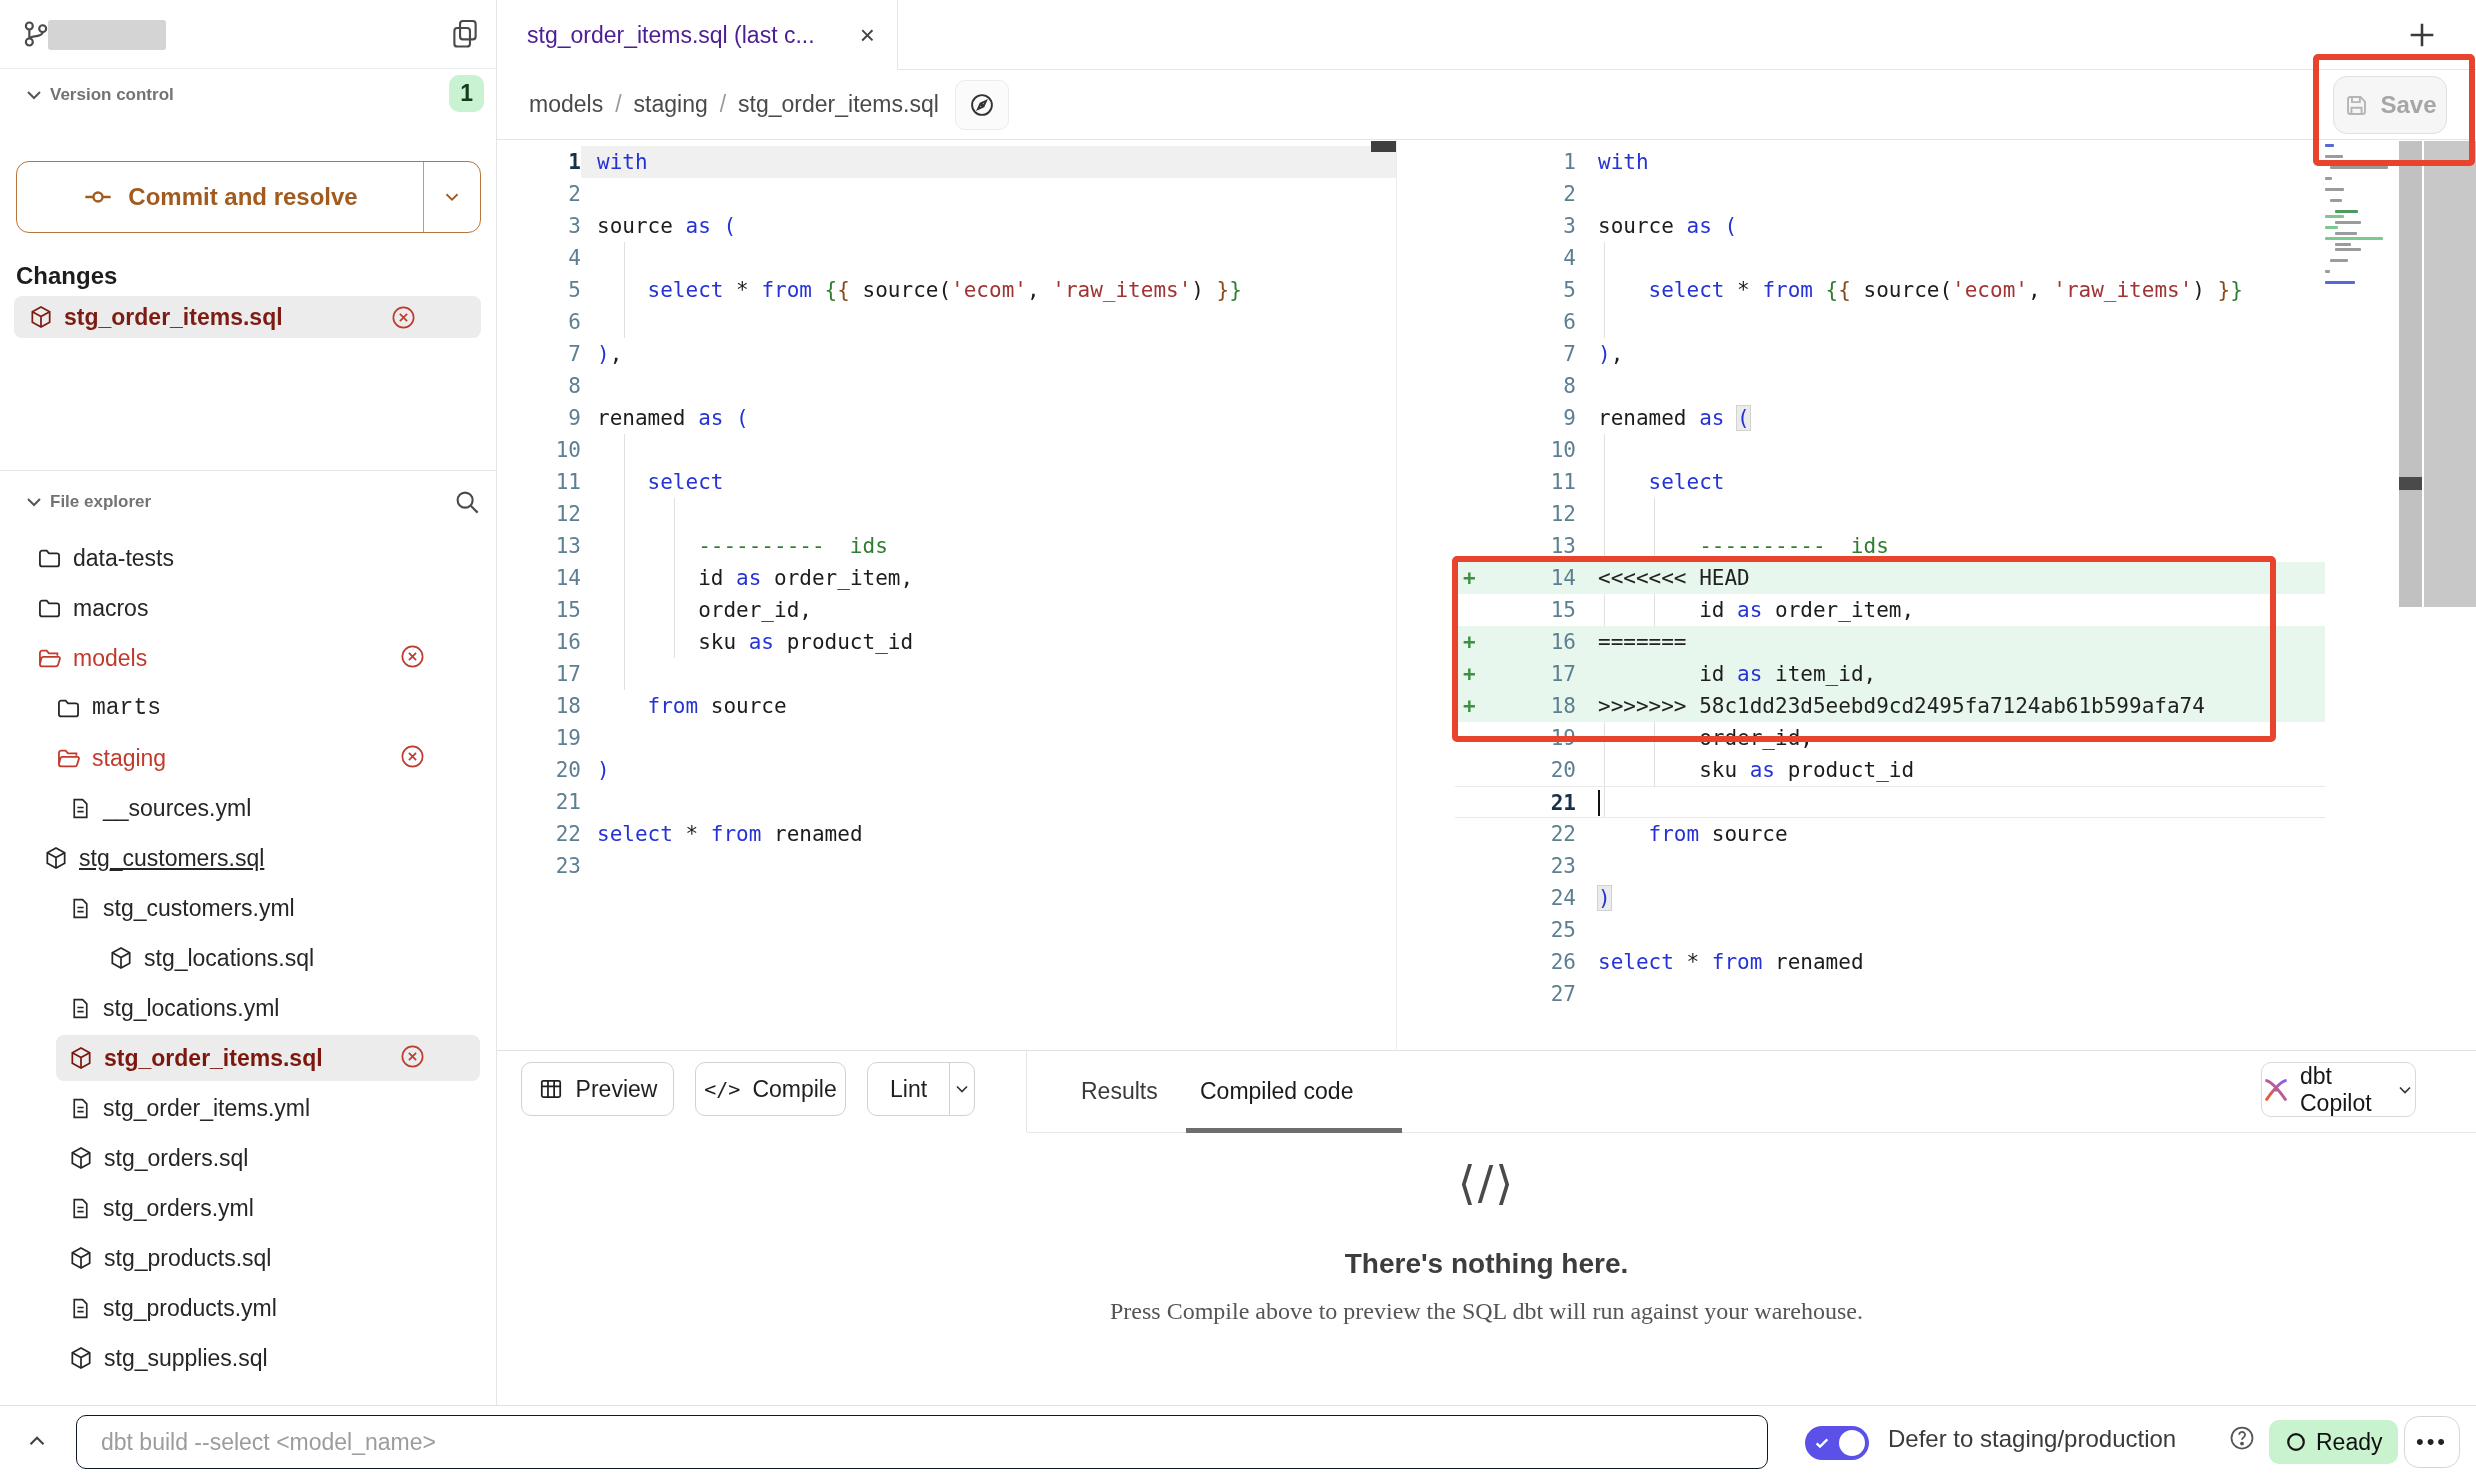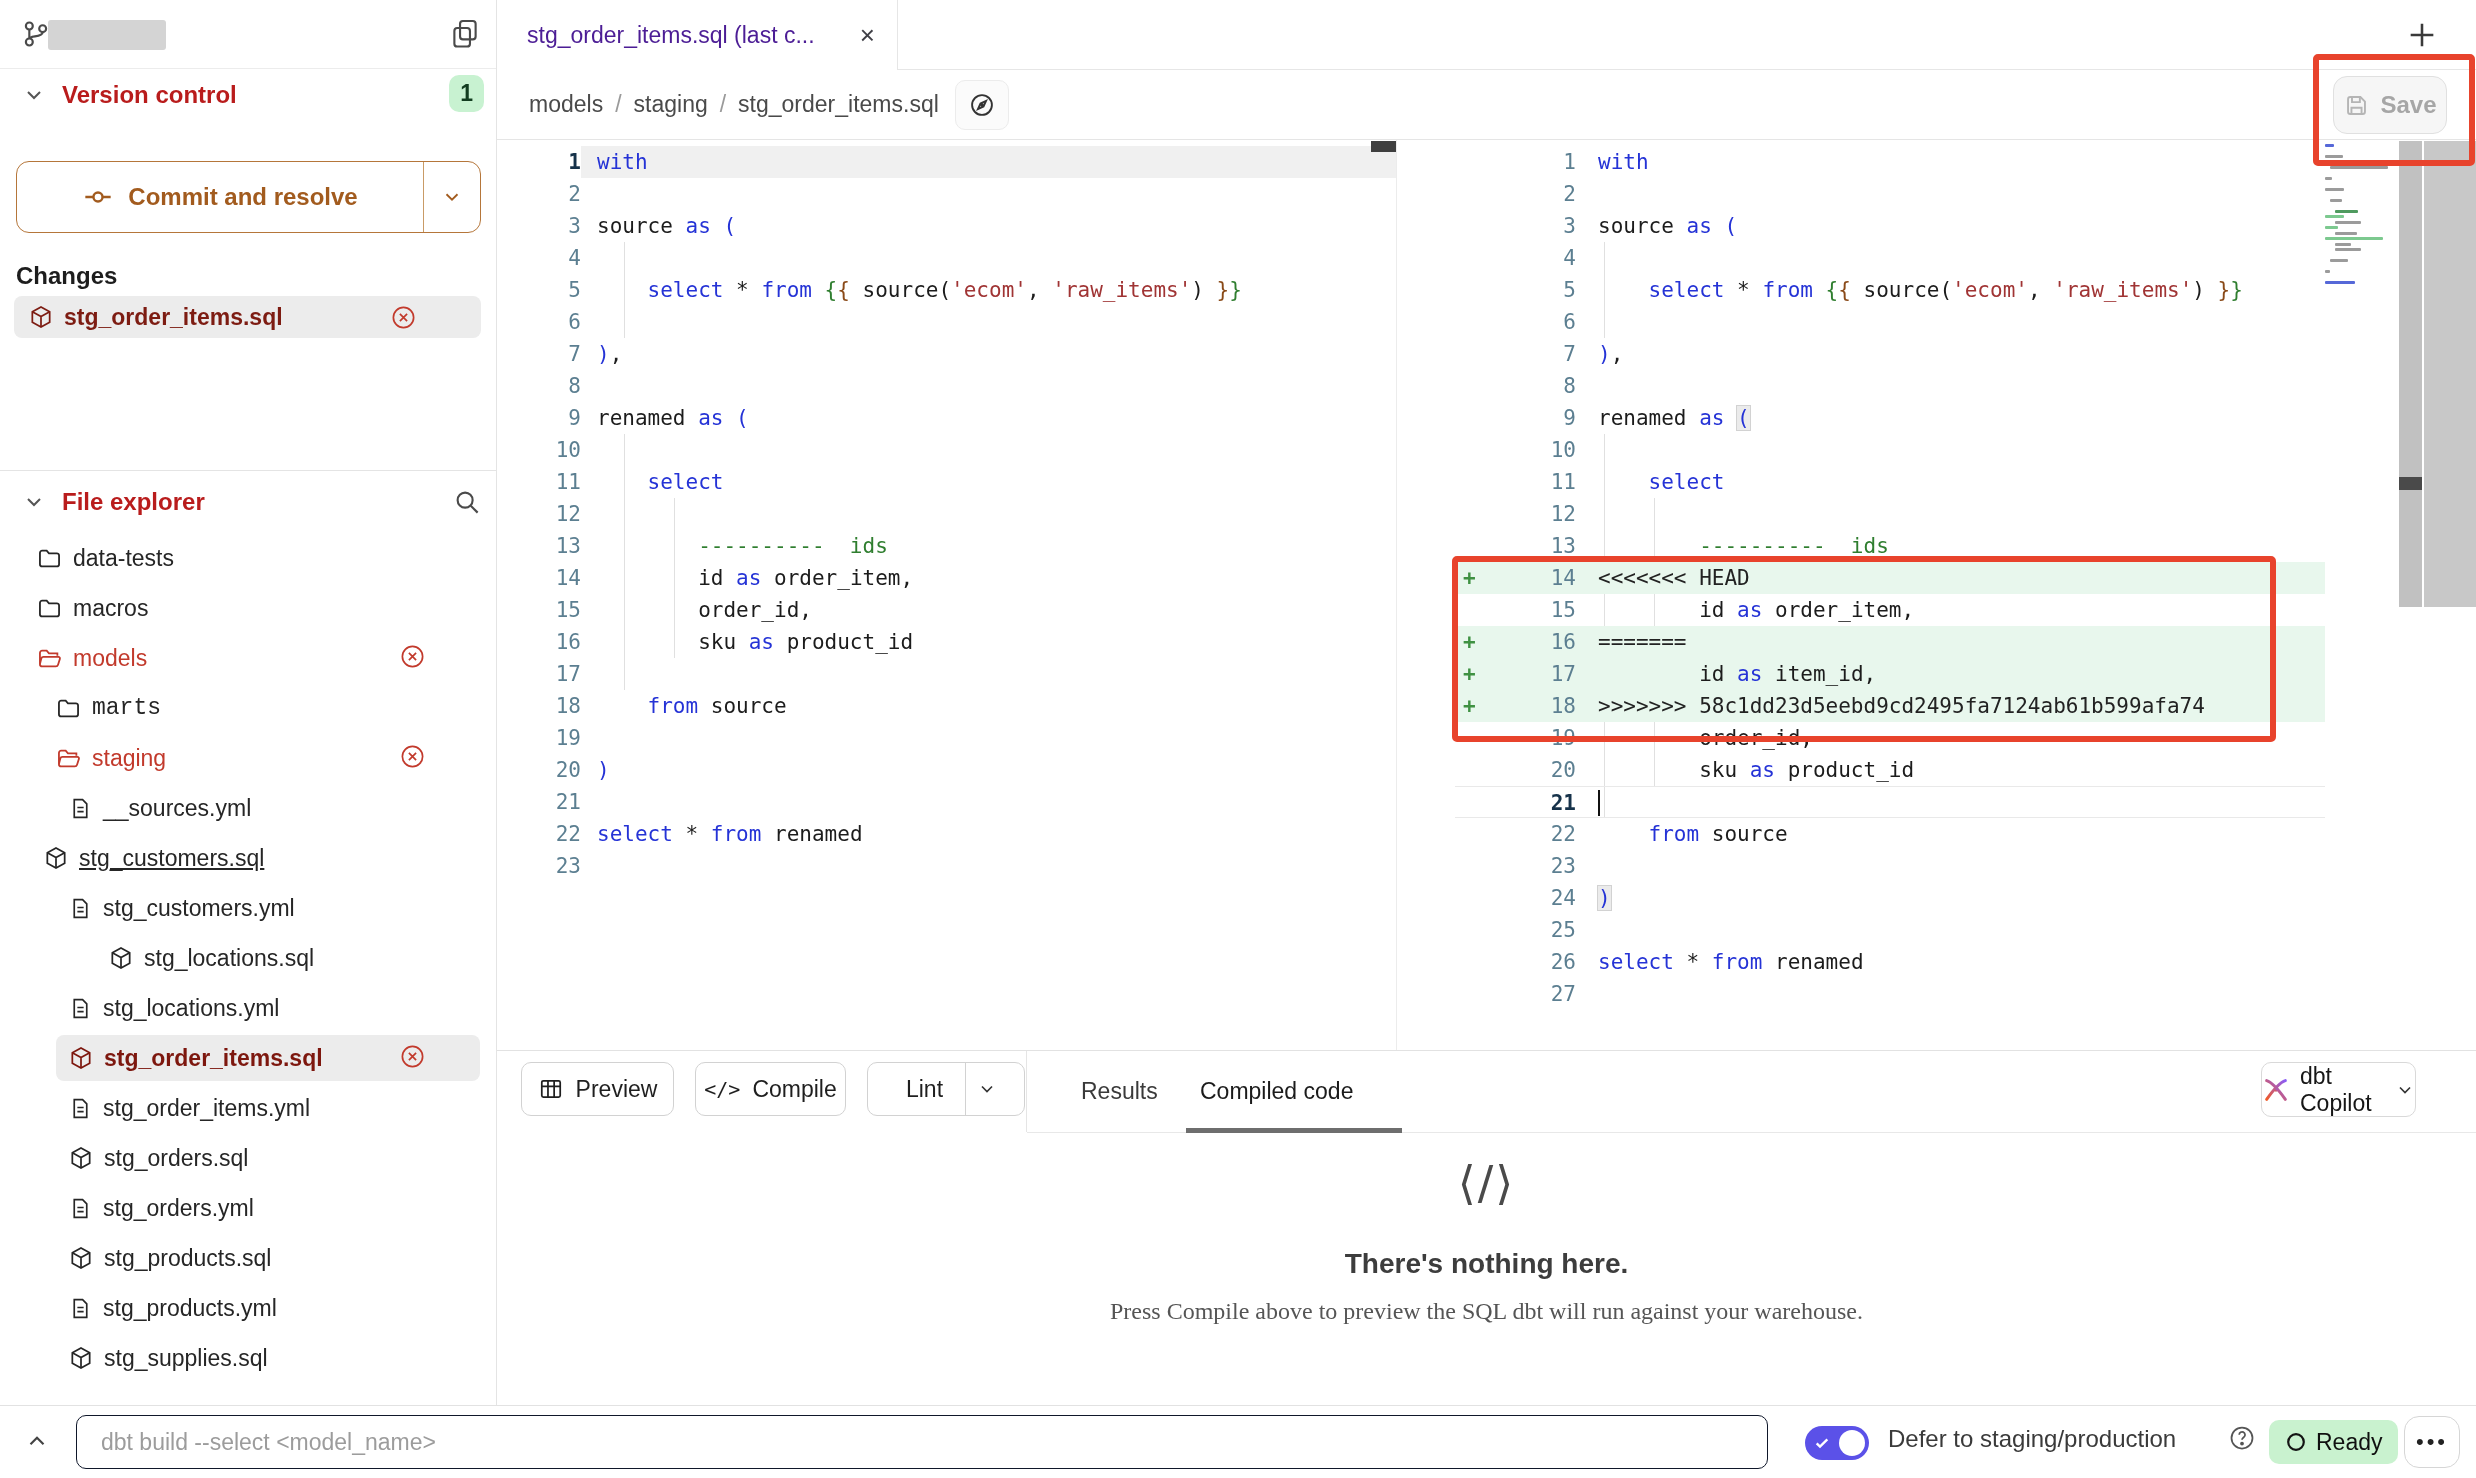--- a/index.html
+++ b/index.html
@@ -4,21 +4,21 @@
 <style>
   html,body{margin:0;padding:0;background:#fff;}
   body{width:2476px;height:1478px;position:relative;overflow:hidden;
        font-family:"Liberation Sans",sans-serif;color:#222;}
   svg{display:block;}
   
   #sidebar{position:absolute;left:0;top:0;width:497px;height:1405px;border-right:1px solid #e4e4e4;box-sizing:border-box;background:#fff;}
   #sb-topbar{position:relative;height:68px;border-bottom:1px solid #ececec;}
   #branch-pill{position:absolute;left:48px;top:20px;width:118px;height:30px;background:#d4d4d4;border-radius:3px;}
   .sb-section-head{position:relative;height:52px;display:flex;align-items:center;padding-left:22px;}
-  .sb-title{font-size:24px;font-weight:700;color:#b91c1c;margin-left:16px;}
+  .sb-title{font-size:17px;font-weight:700;color:#737373;margin-left:4px;}
   #vc-badge{position:absolute;right:12px;top:6px;background:#c8f2d1;color:#123d20;font-size:23px;font-weight:600;
             padding:5px 11px;border-radius:10px;}
   #commit-btn{position:absolute;left:16px;top:161px;width:465px;height:72px;border:1.5px solid #b5763a;border-radius:13px;
               display:flex;align-items:stretch;background:#fff;box-sizing:border-box;cursor:pointer;}
   #commit-main{flex:1;display:flex;align-items:center;justify-content:center;gap:14px;color:#a25b1e;font-size:24px;font-weight:600;}
   #commit-caret{width:56px;border-left:1px solid #c99b66;display:flex;align-items:center;justify-content:center;}
   #changes-label{position:absolute;left:16px;top:262px;font-size:24px;font-weight:700;color:#1d1d1d;}
   #change-row{position:absolute;left:14px;top:296px;width:467px;height:42px;background:#ececec;border-radius:8px;
               display:flex;align-items:center;box-sizing:border-box;padding-left:14px;position:absolute;}
   #change-row .lbl{font-size:23px;font-weight:600;color:#7d1c12;margin-left:10px;}
@@ -89,21 +89,21 @@
   .mm-bar{height:3px;margin:2.5px 0;border-radius:1px;}
   #scroll-narrow{position:absolute;left:1902px;top:1px;width:23px;height:466px;background:#c1c1c1;}
   #scroll-narrow .thumb{position:absolute;left:0;top:336px;width:23px;height:13px;background:#4a4a4a;}
   #scroll-wide{position:absolute;left:1927px;top:1px;width:52px;height:466px;background:#c8c8c8;}
   
   #panel{position:absolute;left:0;top:1050px;width:100%;height:355px;border-top:1px solid #e2e2e2;box-sizing:border-box;background:#fff;}
   .tool-btn{position:absolute;top:11px;height:54px;border:1px solid #d2d2d2;border-radius:10px;background:#fff;box-sizing:border-box;
             display:flex;align-items:center;justify-content:center;gap:12px;font-size:23px;color:#1f1f1f;cursor:pointer;}
   #btn-preview{left:24px;width:153px;}
   #btn-compile{left:198px;width:151px;}
-  #btn-lint{left:370px;width:158px;padding:0;}
+  #btn-lint{left:370px;width:108px;padding:0;}
   #btn-lint .lab{padding:0 10px 0 22px;}
   #btn-lint .caret{position:static;width:42px;height:100%;border-left:1px solid #d2d2d2;display:flex;align-items:center;justify-content:center;background:none;}
   #panel-divider{position:absolute;left:529px;top:0;width:1px;height:81px;background:#e5e5e5;}
   #panel-tabline{position:absolute;left:530px;right:0;top:81px;height:1px;background:#e8e8e8;}
   .ptab{position:absolute;top:0;height:81px;display:flex;align-items:center;font-size:23px;color:#3a3a3a;cursor:pointer;}
   #ptab-results{left:584px;}
   #ptab-compiled{left:703px;color:#1b1b1b;}
   #ptab-underline{position:absolute;left:689px;top:77px;width:216px;height:4.5px;background:#6e6e6e;}
   #copilot-btn{position:absolute;left:1764px;top:11px;width:155px;height:55px;border:1px solid #d9d9d9;border-radius:10px;
                display:flex;align-items:center;justify-content:center;gap:10px;font-size:23px;font-weight:500;color:#161616;background:#fff;box-sizing:border-box;cursor:pointer;}

